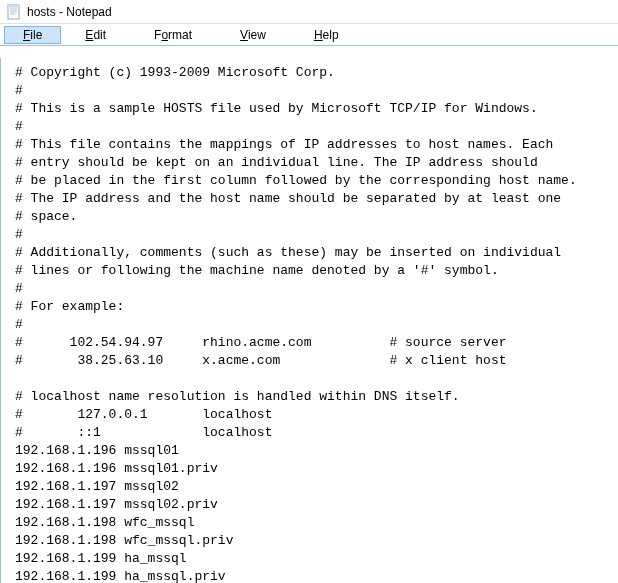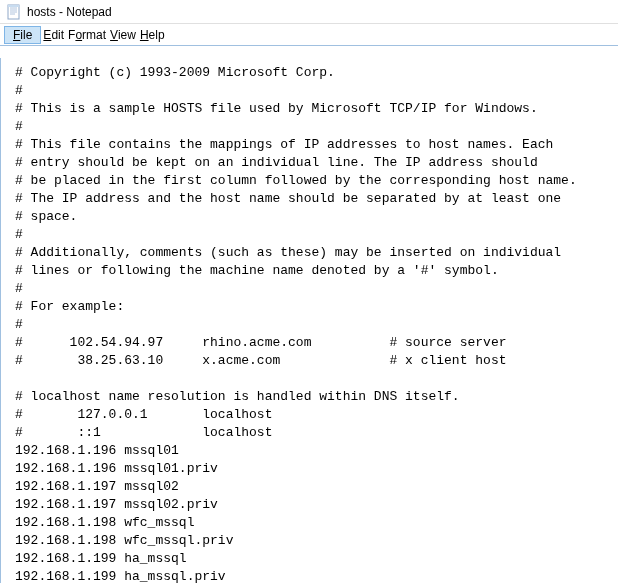--- a/index.html
+++ b/index.html
@@ -33,28 +33,28 @@
     }
     .menubar {
       display: flex;
       background: #fff;
       padding: 2px 4px;
       border-bottom: 1px solid #a0c0e0;
       height: 22px;
       align-items: center;
     }
     .menu-item {
-      padding: 2px 2px;
+      padding: 2px 24px;
       cursor: default;
       font-size: 12px;
     }
     .menu-item.active {
       background: #cce4f7;
       border: 1px solid #7fb5e6;
-      padding: 1px 8px;
+      padding: 1px 18px;
     }
     .menu-item .underline {
       text-decoration: underline;
     }
     .editor {
       padding: 6px 4px 4px 14px;
       font-family: "Lucida Console", "Courier New", monospace;
       font-size: 13px;
       line-height: 18px;
       white-space: pre;

